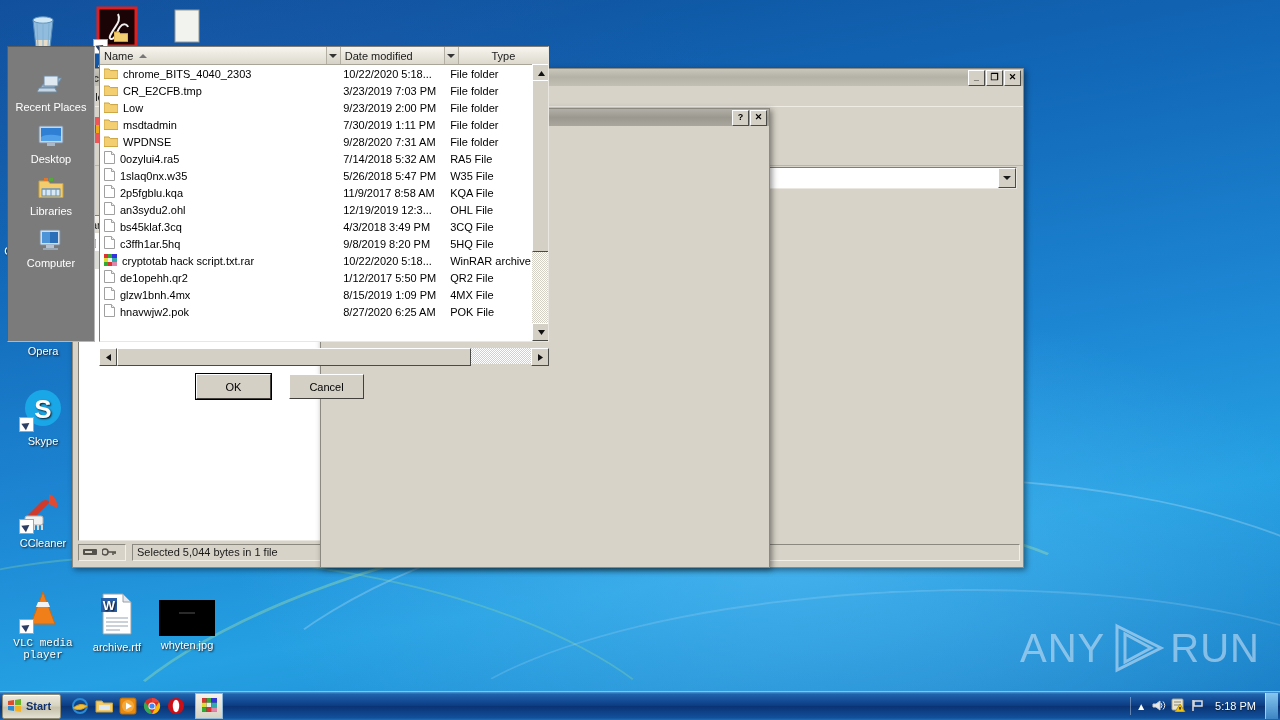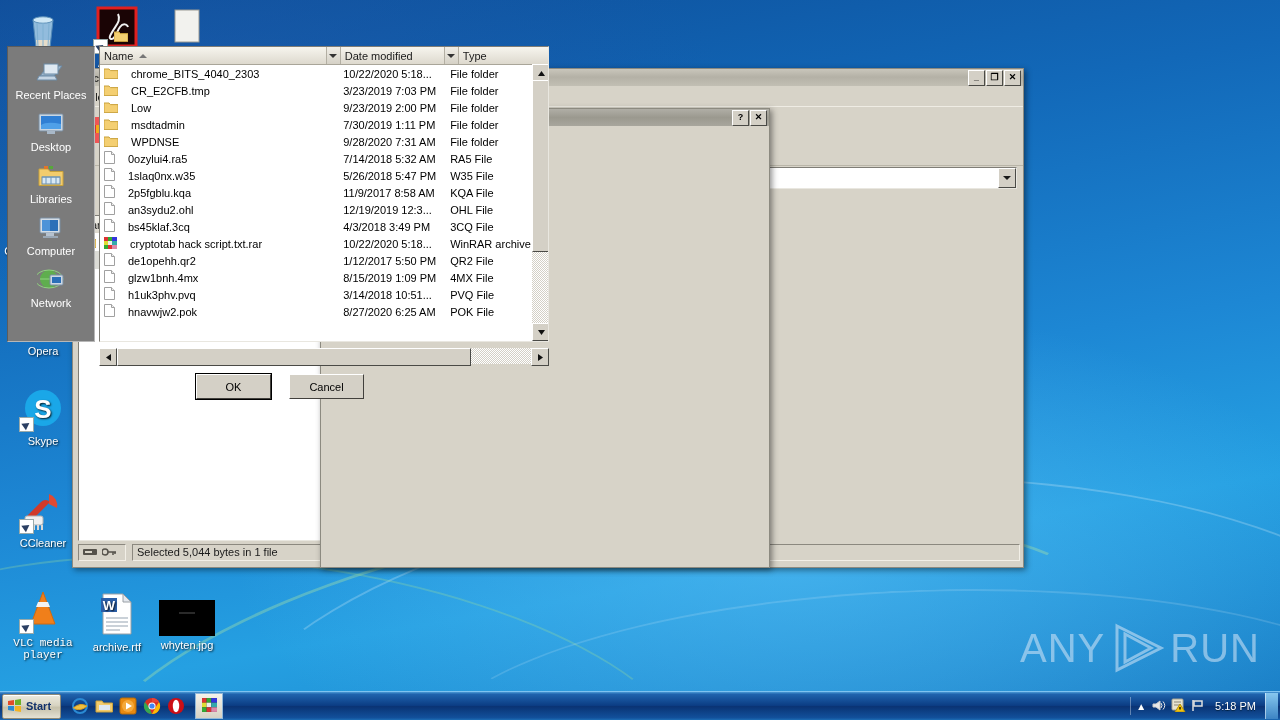--- a/index.html
+++ b/index.html
@@ -117,32 +117,32 @@
      border-color:#efece4 #6d6b64 #6d6b64 #efece4;}
   #sf-look{height:34px;display:flex;align-items:center;padding:0 8px;gap:6px;}
   #sf-look label{font-size:11px;color:#000;}
   #sf-combo{width:245px;height:20px;background:#fff;border:1px solid;
      border-color:#7f7d76 #e9e7e0 #e9e7e0 #7f7d76;display:flex;align-items:center;padding-left:4px;gap:6px;font-size:11px;}
   #sf-combo .cb-arrow{margin-left:auto;width:17px;height:18px;background:#d4d0c6;border:1px solid;
      border-color:#fff #4a4a46 #4a4a46 #fff;display:flex;align-items:center;justify-content:center;}
   .sf-toolicon{width:24px;height:24px;display:flex;align-items:center;justify-content:center;}
   #sf-main{position:absolute;left:7px;top:46px;width:542px;height:296px;display:flex;}
   #sf-places{width:88px;background:#7b7b7b;border:1px solid;border-color:#5c5c5c #b7b7b7 #b7b7b7 #5c5c5c;
-     padding-top:8px;box-sizing:border-box;}
+     padding-top:20px;box-sizing:border-box;}
   .place{width:100%;text-align:center;color:#fff;font-size:11px;margin-bottom:6px;line-height:12px;}
   .place .pi{height:34px;display:flex;align-items:center;justify-content:center;}
   #sf-filelist{flex:1;margin-left:4px;background:#fff;border:1px solid;
      border-color:#7f7d76 #e9e7e0 #e9e7e0 #7f7d76;position:relative;overflow:hidden;}
   #fl-head{height:17px;background:linear-gradient(180deg,#f7f5ee,#ddd9ce);display:flex;font-size:11px;color:#1a1a1a;
      border-bottom:1px solid #a9a599;}
   .fl-col{box-sizing:border-box;display:flex;align-items:center;padding:0 4px;border-right:1px solid #b3afa3;height:100%;}
   .fl-drop{width:13px;background:linear-gradient(180deg,#f0eee7,#d5d1c6);border-right:1px solid #b3afa3;
      display:flex;align-items:center;justify-content:center;height:100%;}
   .fl-row{height:17px;display:flex;align-items:center;font-size:11px;color:#000;}
-  .fl-name{width:268px;display:flex;align-items:center;gap:13px;padding-left:4px;box-sizing:border-box;}
+  .fl-name{width:268px;display:flex;align-items:center;gap:5px;padding-left:4px;box-sizing:border-box;}
   .fl-date{width:118px;box-sizing:border-box;}
   .fl-type{width:108px;box-sizing:border-box;}
   #fl-vscroll{position:absolute;right:0;top:17px;width:16px;bottom:0;
      background:repeating-conic-gradient(#fff 0 25%, #d4d0c6 0 50%) 0 0/2px 2px;}
   .sb-btn{width:16px;height:16px;background:#d4d0c6;border:1px solid;
      border-color:#fff #4a4a46 #4a4a46 #fff;display:flex;align-items:center;justify-content:center;}
   #fl-thumb{position:absolute;left:0;top:16px;width:16px;height:170px;background:#d4d0c6;
      border:1px solid;border-color:#fff #4a4a46 #4a4a46 #fff;}
   #sf-hscroll{position:absolute;left:99px;top:348px;width:450px;height:16px;display:flex;}
   #hs-track{flex:1;background:repeating-conic-gradient(#fff 0 25%, #d4d0c6 0 50%) 0 0/2px 2px;position:relative;}
@@ -595,49 +595,38 @@
           <svg width="28" height="24" viewBox="0 0 28 24">
             <rect x="3" y="2" width="20" height="15" rx="1" fill="#d4dde6" stroke="#7b8fa3"></rect>
             <rect x="5" y="4" width="16" height="11" fill="#2b6fb8"></rect>
             <path d="M5 4 h8 v11 h-8z" fill="#4d93d8"></path>
             <rect x="9" y="17" width="8" height="3" fill="#b6c2cf"></rect>
             <rect x="6" y="20" width="15" height="2" fill="#9aa8b6"></rect>
           </svg>
         </div>
         <div>Computer</div>
       </div>
-      <div class="place">
-        <div class="pi">
-          <svg width="28" height="24" viewBox="0 0 28 24">
-            <circle cx="12" cy="11" r="9" fill="#5fae4e"></circle>
-            <path d="M3 11 h18 M12 2 a14 9 0 0 0 0 18 a14 9 0 0 0 0 -18" fill="none" stroke="#8fd47e"></path>
-            <rect x="13" y="7" width="13" height="10" rx="1" fill="#cdd8e4" stroke="#7b8fa3"></rect>
-            <rect x="15" y="9" width="9" height="6" fill="#2b6fb8"></rect>
-          </svg>
-        </div>
-        <div>Network</div>
-      </div>
     </div>
 
     <div id="sf-filelist">
       <div id="fl-head">
         <div class="fl-col" style="width:229px;gap:6px;">
           <span>Name</span>
           <span class="sort-asc"></span>
         </div>
         <div class="fl-drop">
             <span class="arrow-down" style="border-top-color:#333;"></span>
           </div>
         <div class="fl-col" style="width:105px;">
           <span>Date modified</span>
         </div>
         <div class="fl-drop">
             <span class="arrow-down" style="border-top-color:#333;"></span>
           </div>
-        <div class="fl-col" style="width:90px;border-right:none;">
+        <div class="fl-col" style="width:90px;border-right:none;justify-content:center;">
           <span>Type</span>
         </div>
       </div>
       <div id="fl-rows">
           <div class="fl-row">
             <span class="fl-name">
               <span><svg width="14" height="12" viewBox="0 0 14 12">
                   <path d="M0 2 h5 l1.4 1.6 h7.6 v8 h-14z" fill="#f4cf72" stroke="#c9a23c"></path>
                 </svg></span>
               <span>chrome_BITS_4040_2303</span>
@@ -732,20 +721,31 @@
           <div class="fl-row">
             <span class="fl-name">
               <span><svg width="11" height="13" viewBox="0 0 11 13">
                   <path d="M0.5 0.5 h7 l3 3 v9 h-10z" fill="#fff" stroke="#a0a0a0"></path>
                   <path d="M7.5 0.5 v3 h3" fill="#eee" stroke="#a0a0a0"></path>
                 </svg></span>
               <span>bs45klaf.3cq</span>
             </span>
             <span class="fl-date">4/3/2018 3:49 PM</span>
             <span class="fl-type">3CQ File</span>
+          </div>
+          <div class="fl-row">
+            <span class="fl-name">
+              <span><svg width="11" height="13" viewBox="0 0 11 13">
+                  <path d="M0.5 0.5 h7 l3 3 v9 h-10z" fill="#fff" stroke="#a0a0a0"></path>
+                  <path d="M7.5 0.5 v3 h3" fill="#eee" stroke="#a0a0a0"></path>
+                </svg></span>
+              <span>c3ffh1ar.5hq</span>
+            </span>
+            <span class="fl-date">9/8/2019 8:20 PM</span>
+            <span class="fl-type">5HQ File</span>
           </div>
           <div class="fl-row">
             <span class="fl-name">
               <span><svg width="13" height="12" viewBox="0 0 13 12">
                   <rect width="13" height="12" fill="#2b2b2b"></rect>
                   <rect x="0" y="0" width="4" height="4" fill="#d33"></rect>
                   <rect x="4" y="0" width="4" height="4" fill="#3a3"></rect>
                   <rect x="8" y="0" width="5" height="4" fill="#33d"></rect>
                   <rect x="0" y="4" width="4" height="4" fill="#dd3"></rect>
                   <rect x="4" y="4" width="4" height="4" fill="#eee"></rect>
@@ -773,31 +773,20 @@
           <div class="fl-row">
             <span class="fl-name">
               <span><svg width="11" height="13" viewBox="0 0 11 13">
                   <path d="M0.5 0.5 h7 l3 3 v9 h-10z" fill="#fff" stroke="#a0a0a0"></path>
                   <path d="M7.5 0.5 v3 h3" fill="#eee" stroke="#a0a0a0"></path>
                 </svg></span>
               <span>glzw1bnh.4mx</span>
             </span>
             <span class="fl-date">8/15/2019 1:09 PM</span>
             <span class="fl-type">4MX File</span>
-          </div>
-          <div class="fl-row">
-            <span class="fl-name">
-              <span><svg width="11" height="13" viewBox="0 0 11 13">
-                  <path d="M0.5 0.5 h7 l3 3 v9 h-10z" fill="#fff" stroke="#a0a0a0"></path>
-                  <path d="M7.5 0.5 v3 h3" fill="#eee" stroke="#a0a0a0"></path>
-                </svg></span>
-              <span>h1uk3phv.pvq</span>
-            </span>
-            <span class="fl-date">3/14/2018 10:51...</span>
-            <span class="fl-type">PVQ File</span>
           </div>
           <div class="fl-row">
             <span class="fl-name">
               <span><svg width="11" height="13" viewBox="0 0 11 13">
                   <path d="M0.5 0.5 h7 l3 3 v9 h-10z" fill="#fff" stroke="#a0a0a0"></path>
                   <path d="M7.5 0.5 v3 h3" fill="#eee" stroke="#a0a0a0"></path>
                 </svg></span>
               <span>hnavwjw2.pok</span>
             </span>
             <span class="fl-date">8/27/2020 6:25 AM</span>

